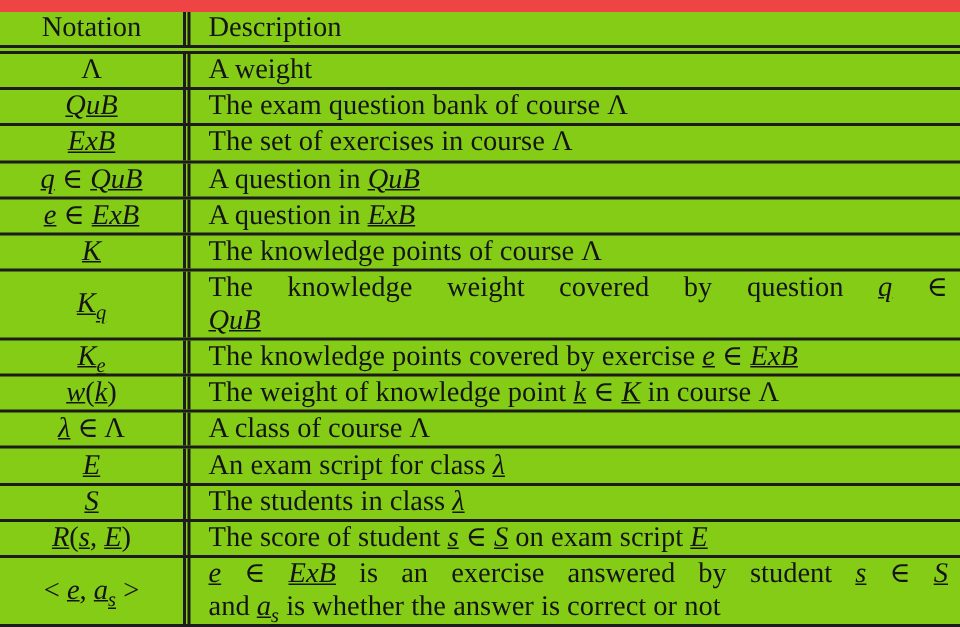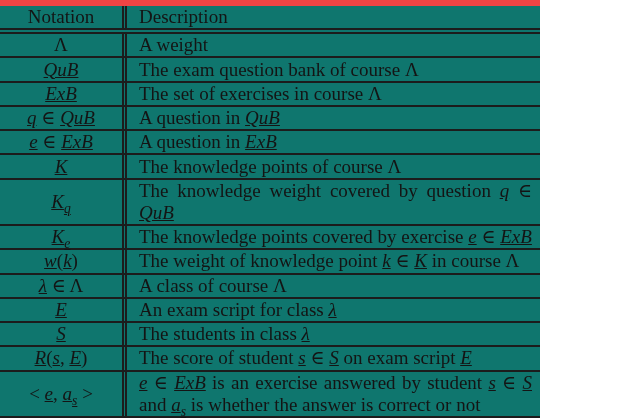--- a/index.html
+++ b/index.html
@@ -8,28 +8,28 @@
     background: #ffffff;
   }
   body {
     width: 640px;
     height: 418px;
     overflow: hidden;
     font-family: "Liberation Serif", "DejaVu Serif", serif;
     color: #141414;
   }
   .table {
-    width: 540px;
+    width: 640px;
     height: 418px;
     box-sizing: border-box;
     display: flex;
     flex-direction: column;
-    border-top: 6px solid #ef4444;
+    border-top: 8px solid #ef4444;
     border-bottom: 2px solid #1c1c1c;
-    background: #0f766e;
+    background: #84cc16;
     font-size: 19px;
   }
   .row {
     display: flex;
     flex: 1 1 auto;
     border-bottom: 2px solid #1c1c1c;
     align-items: stretch;
   }
   .row:last-child {
     border-bottom: none;

